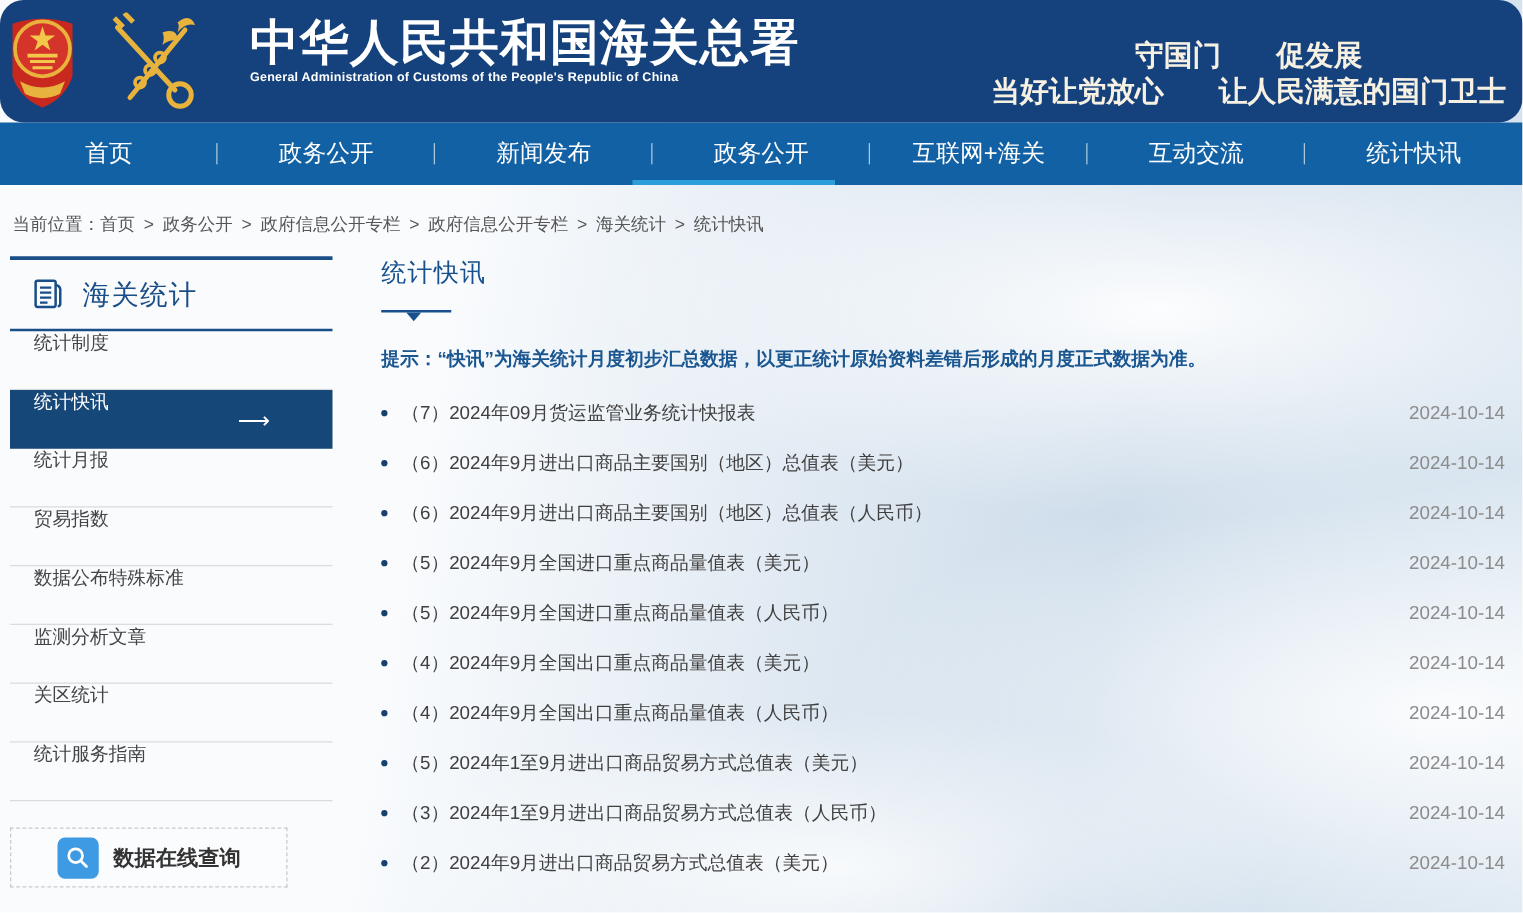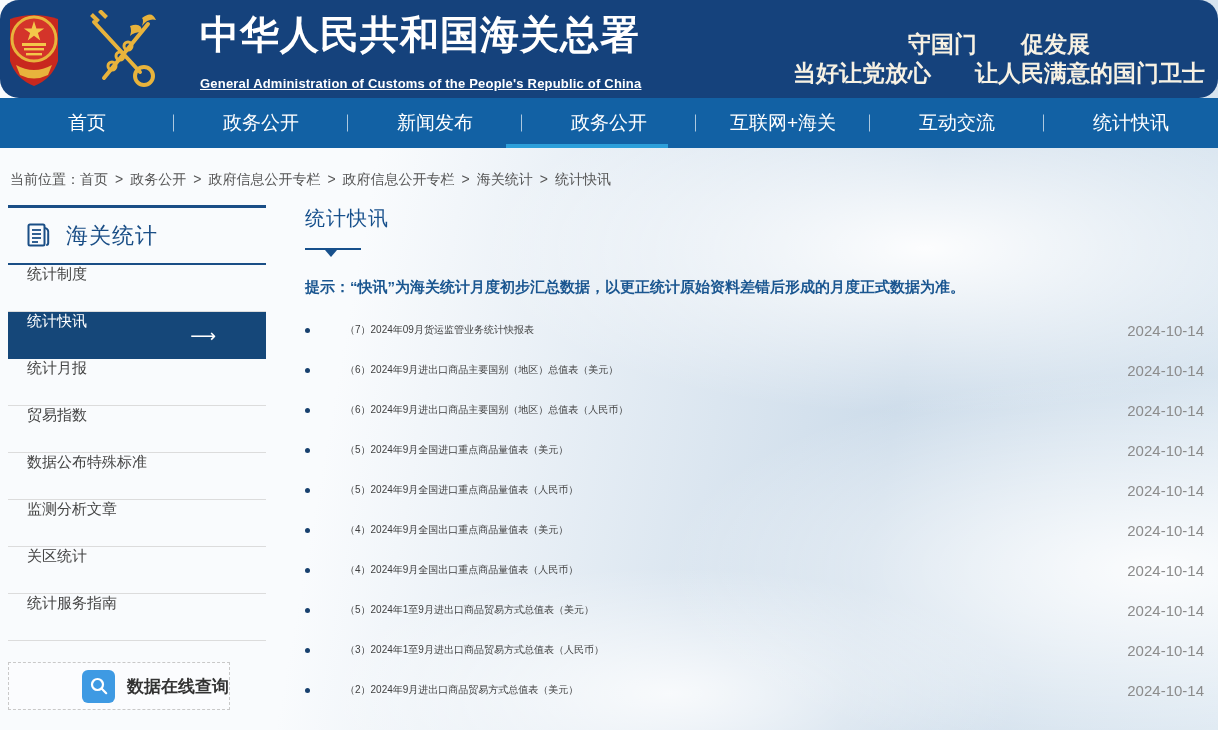--- a/index.html
+++ b/index.html
@@ -14,21 +14,21 @@
       linear-gradient(100deg, #f9fbfd 30%, #cddcea 72%, #dbe7f1 100%);
   }
 
   
   .header { position:relative; height:98px; background:#15427C;border-radius:19px; }
   .emblem { position:absolute; left:8px; top:9px; }
   .customs-logo { position:absolute; left:84px; top:10px; }
   .titles { position:absolute; left:200px; top:13px; color:#fff; }
   .title-cn { font-size:39px; font-weight:bold; letter-spacing:1px; line-height:44px;
               font-family:"Liberation Serif","DejaVu Serif",serif; }
-  .title-en { font-size:13px; font-weight:bold; margin-top:19px; letter-spacing:.2px;text-decoration:underline; }
+  .title-en { font-size:10px; font-weight:bold; margin-top:0; letter-spacing:.2px; }
   .slogan { position:absolute; right:13px; top:9px; text-align:center; color:#F7F1E3;
             font-size:23px; font-weight:bold; line-height:29px;margin-top:21px; }
   .slogan .gap { display:inline-block; width:44px; }
 
   
   .nav { display:flex; height:50px; background:#1261A4; }
   .nav-item { position:relative; flex:1; display:flex; align-items:center; justify-content:center;
               color:#fff; font-size:19px; cursor:pointer; }
   .nav-item:not(:last-child)::after { content:""; position:absolute; right:0; top:50%;
               transform:translateY(-50%); width:1px; height:17px; background:rgba(255,255,255,.65); }
@@ -52,38 +52,38 @@
   .side-title { font-size:22px; color:#1A4E86; letter-spacing:1px; }
   .side-menu { }
   .side-item { position:relative; height:47px; display:flex; align-items:flex-start;
                padding-left:19px; font-size:15px; color:#444; cursor:pointer;
                border-bottom:1px solid #DCDCDC; }
   .side-item.active { background:#154779; color:#fff; border-bottom:none; }
   .side-item.active .arrow { display:block; }
   .arrow { display:none; position:absolute; right:50px; top:50%; transform:translateY(-50%);
            color:#fff; font-size:18px; line-height:1; }
   .query-btn { margin-top:21px; width:222px; height:48px; border:1px dashed #c9c9c9;
-               display:flex; align-items:center; justify-content:flex-end; gap:12px;
+               display:flex; align-items:center; justify-content:center; gap:12px;
                cursor:pointer; background:rgba(255,255,255,.35); }
   .query-icon { width:33px; height:33px; background:#3E9AE3; border-radius:6px;
                 display:flex; align-items:center; justify-content:center; }
   .query-label { font-size:17px; font-weight:bold; color:#333; }
 
   
   .main { flex:1; margin-left:39px; margin-right:14px; }
   .main-title { font-size:20px; color:#17508C; letter-spacing:1px; }
   .title-rule { position:relative; width:56px; border-bottom:2px solid #17508C; margin-top:16px; }
   .title-rule .tri { position:absolute; left:20px; top:2px; width:0; height:0;
                      border-left:6px solid transparent; border-right:6px solid transparent;
                      border-top:7px solid #17508C; }
   .notice { margin-top:28px; font-size:15px; font-weight:bold; color:#1A5690; }
   .news-list { margin-top:13px; }
   .news-row { height:40px; display:flex; align-items:center; cursor:pointer; }
   .bullet { flex:0 0 5px; width:5px; height:5px; border-radius:50%; background:#17406E; margin-right:11px; }
-  .news-title { flex:1; font-size:10px; color:#404040; white-space:nowrap; overflow:hidden;margin-left:24px; }
+  .news-title { flex:1; font-size:15px; color:#404040; white-space:nowrap; overflow:hidden; }
   .news-date { flex:0 0 90px; text-align:right; font-size:15px; color:#8C8C8C; }
 </style>
 </head>
 <body>
 
 <div class="page">
 
   <div class="header">
     <span class="emblem">
       <svg width="52" height="79" viewBox="0 0 52 79">

